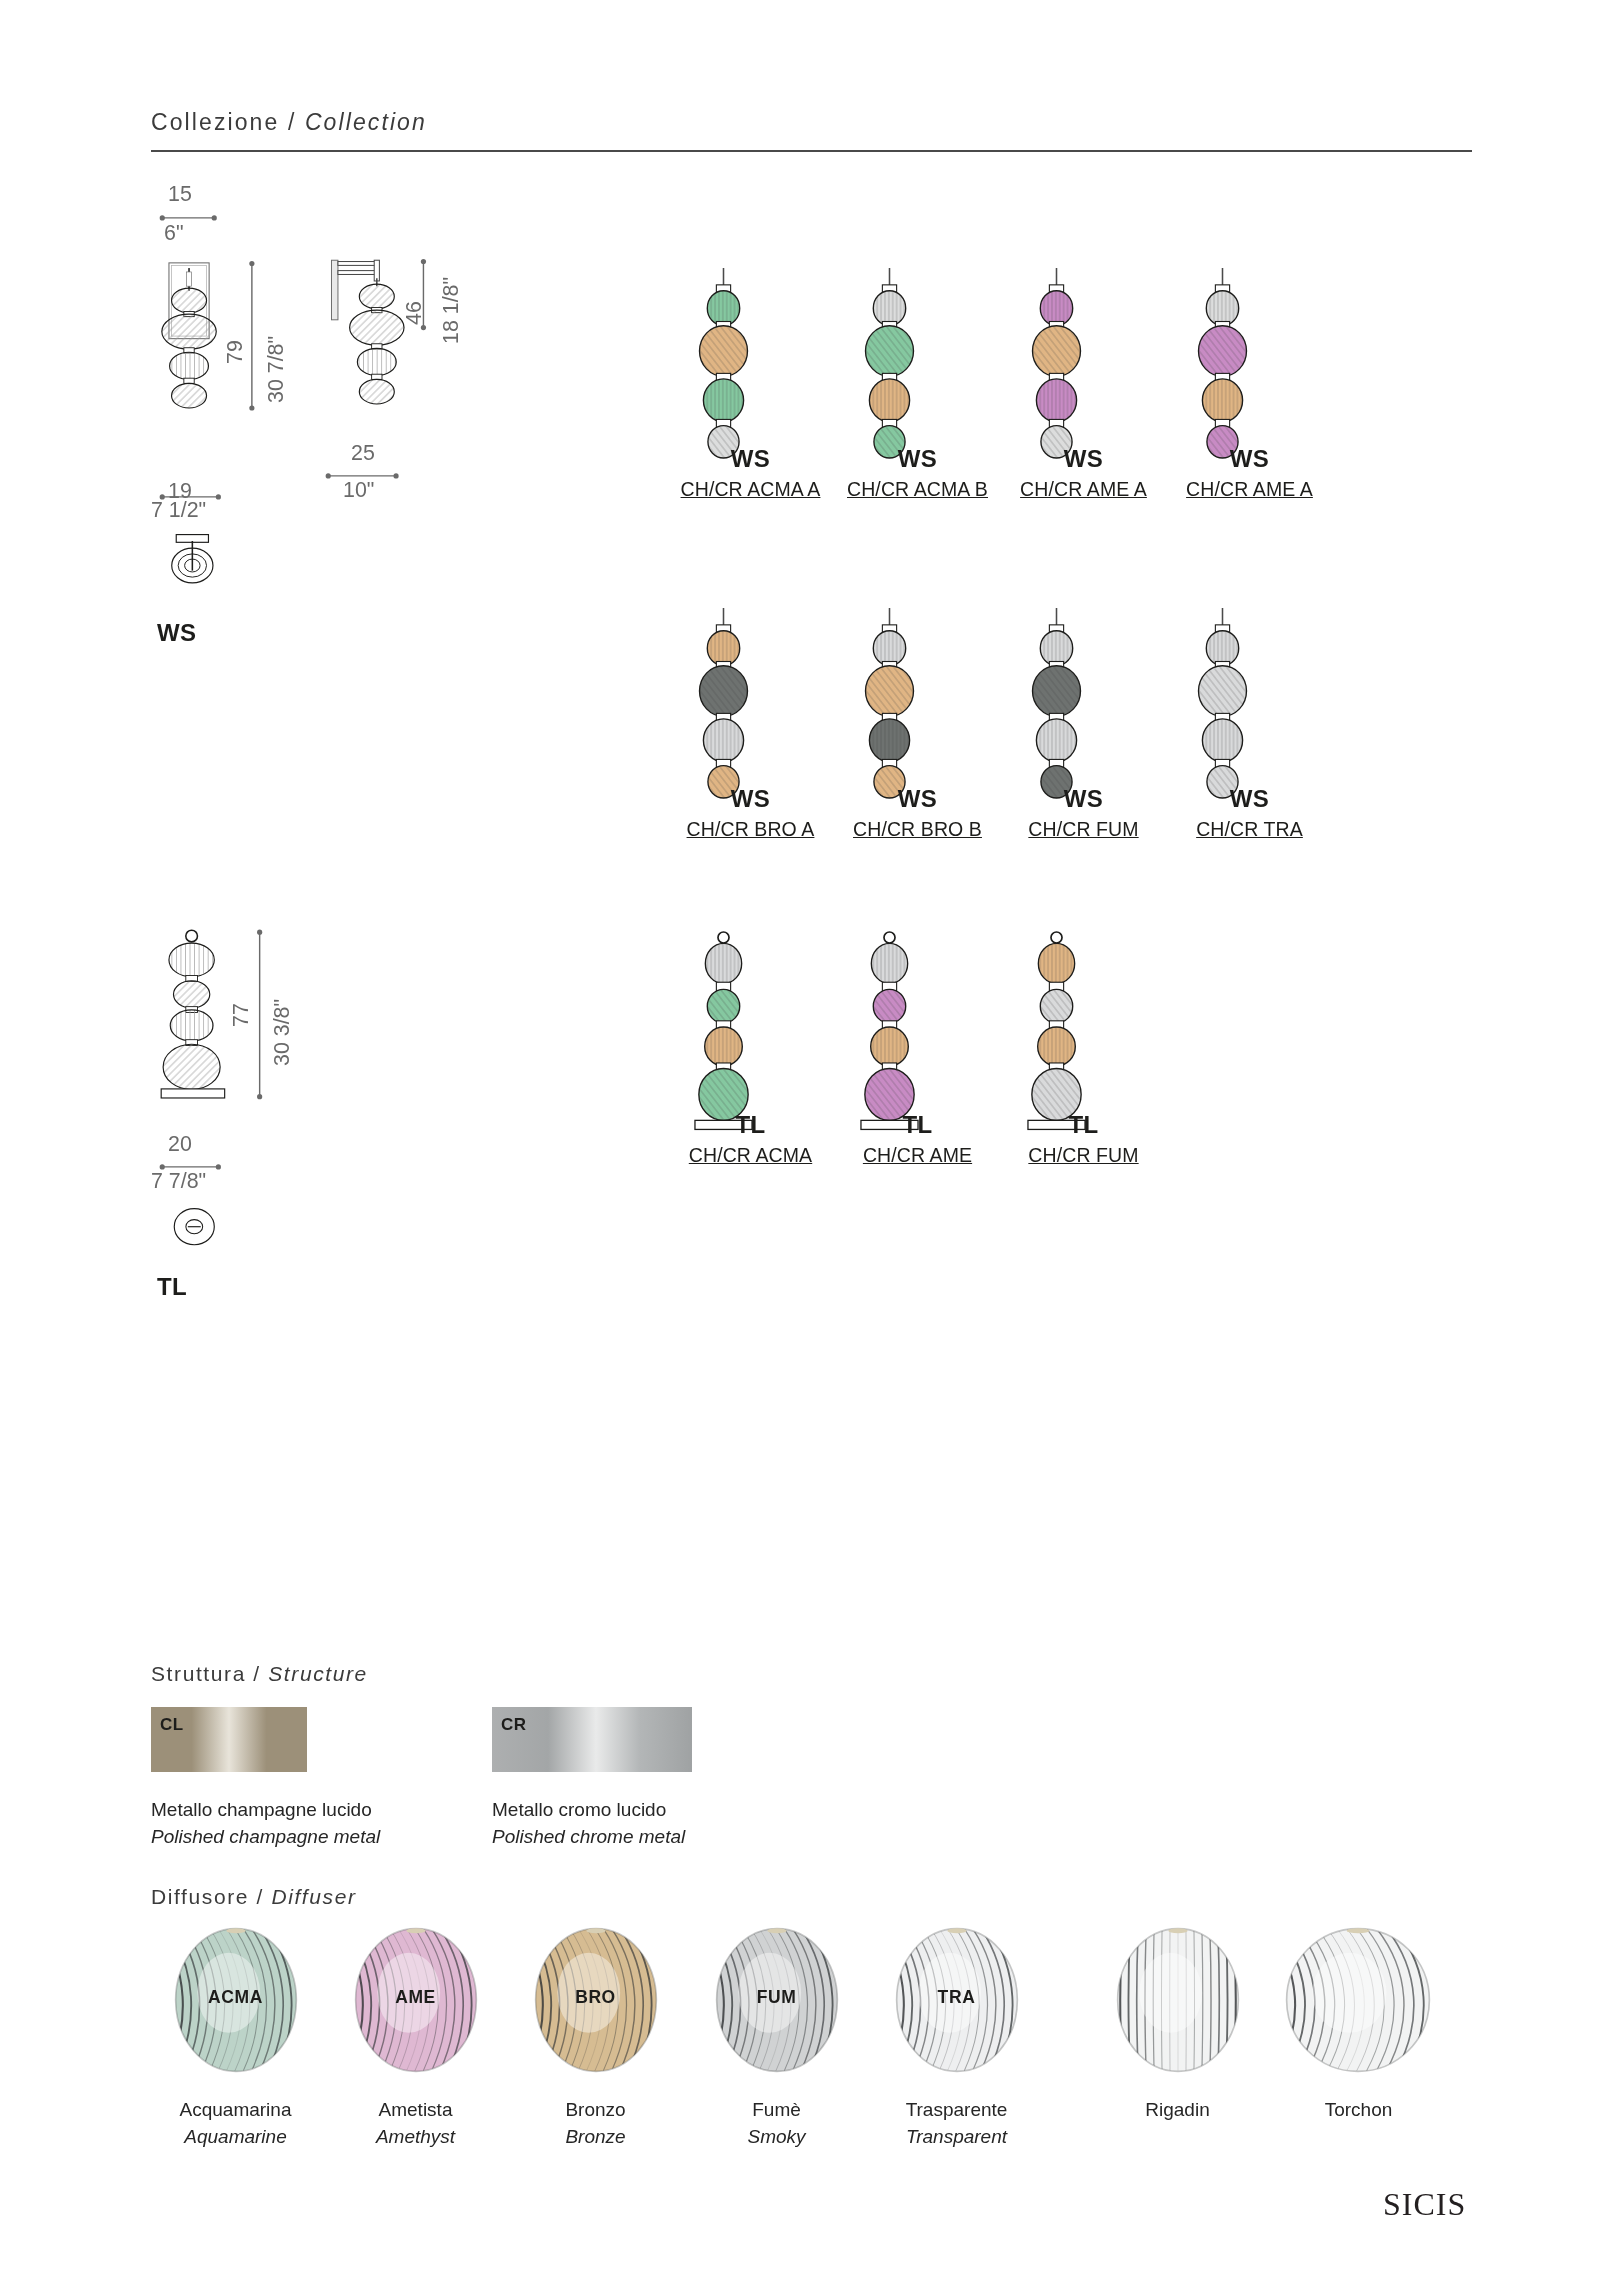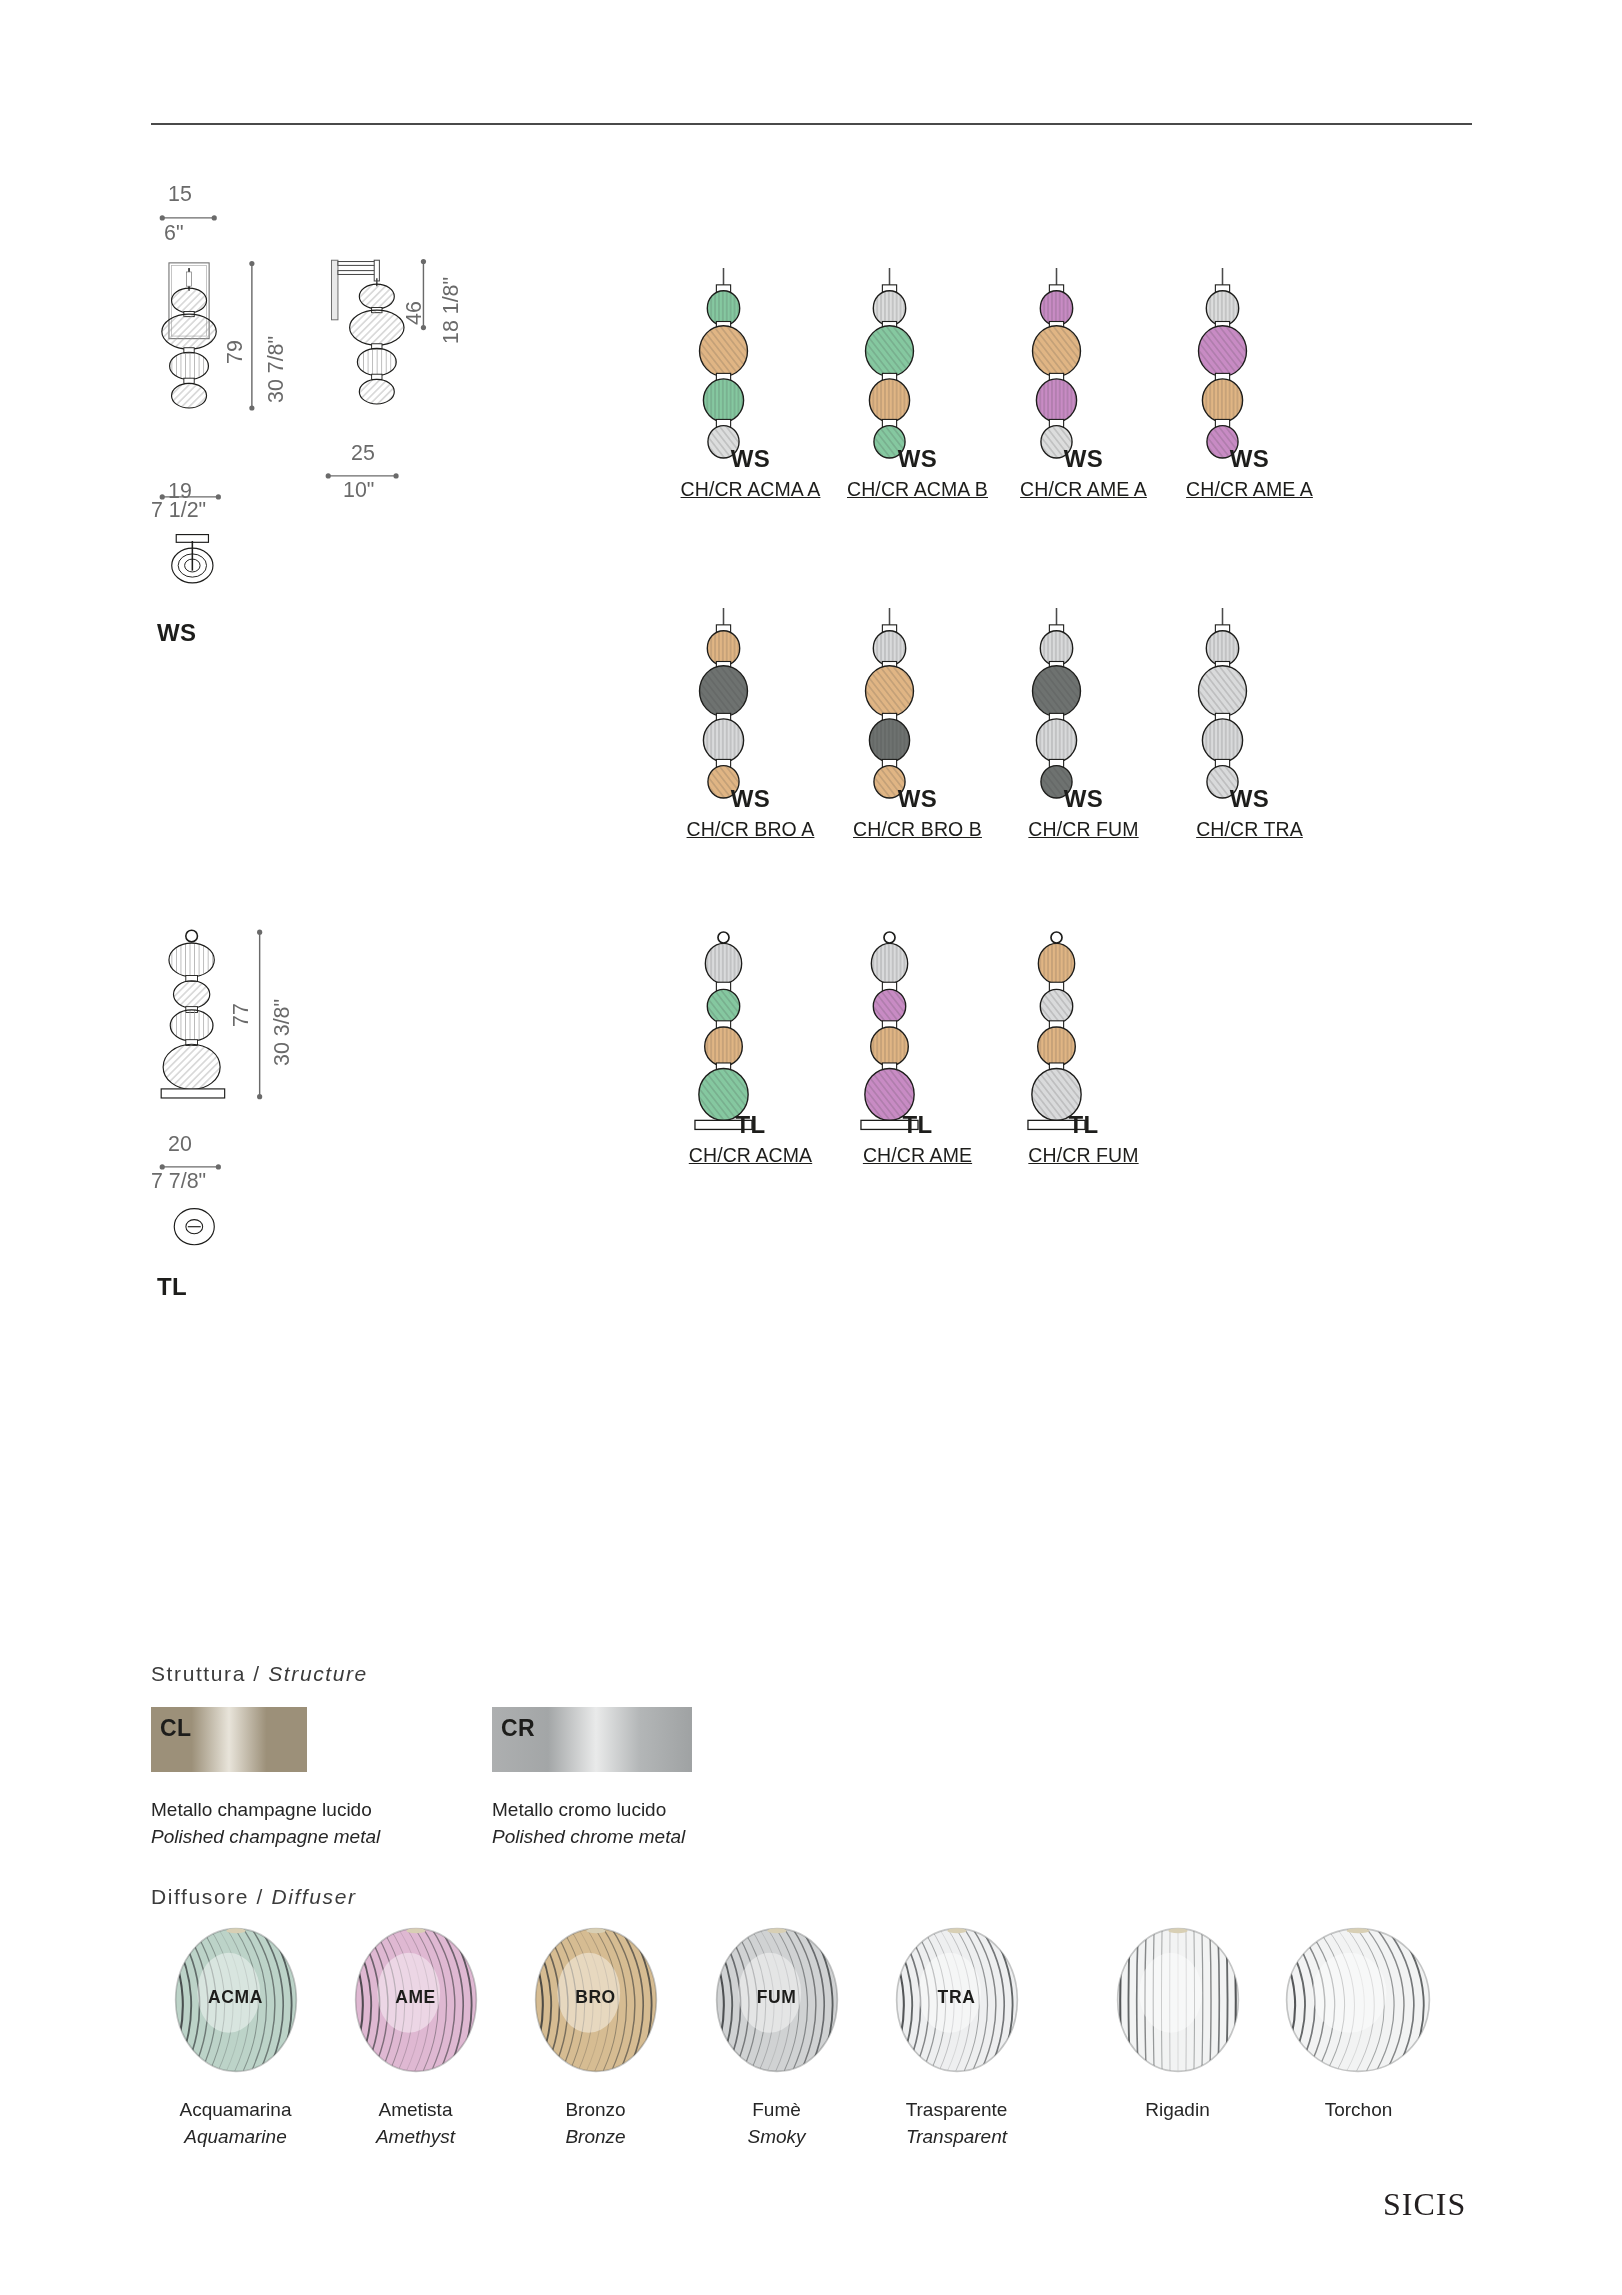--- a/index.html
+++ b/index.html
@@ -27,37 +27,38 @@
 
   
   .dim{position:absolute;color:#6a6a6a;font-size:21.4px;white-space:nowrap;}
   .vdim{position:absolute;color:#6a6a6a;font-size:21.4px;white-space:nowrap;
         transform-origin:0 0;transform:rotate(-90deg);}
 
   svg{display:block;overflow:visible;}
 
   
   .swatch{position:absolute;width:156px;height:65px;}
-  .swatch .tag{position:absolute;left:9px;top:7.8px;font-size:23px;font-weight:700;color:#1d1d1b;letter-spacing:0.4px;}
+  .swatch .tag{position:absolute;left:9px;top:7.8px;font-size:17px;font-weight:700;color:#1d1d1b;letter-spacing:0.4px;}
   .sw-cap{position:absolute;font-size:19px;line-height:1.42;color:#262626;white-space:nowrap;}
   .sw-cap .it{font-style:italic;display:block;}
 
   
   .orb-cap{position:absolute;text-align:center;width:169px;font-size:19px;line-height:1.44;color:#262626;}
   .orb-cap .it{font-style:italic;display:block;}
   .orb-tag{position:absolute;font-size:17.5px;font-weight:700;letter-spacing:0.6px;color:#1d1d1b;text-align:center;width:169px;}
 
   .logo{position:absolute;font-family:"Liberation Serif",serif;font-size:32px;letter-spacing:1px;color:#231f20;}
 </style>
 </head>
 <body>
 
 <div class="page">
 
   <div class="sect" style="top:109px;">
+    <div class="sect-title"><span>Collezione</span><span> / </span><span class="it">Collection</span></div>
     <div class="sect-rule"></div>
   </div>
 
   <div class="dim" style="left:168px;top:182px;">15</div>
   <svg style="position:absolute;left:159px;top:214px;" width="65" height="7.8" viewBox="0 0 100 12">
     <line x1="5" y1="6" x2="85" y2="6" stroke="#6a6a6a" stroke-width="2.2"></line>
     <circle cx="5" cy="6" r="4" fill="#6a6a6a"></circle>
       <circle cx="85" cy="6" r="4" fill="#6a6a6a"></circle>
   </svg>
   <div class="dim" style="left:164px;top:221px;">6"</div>

